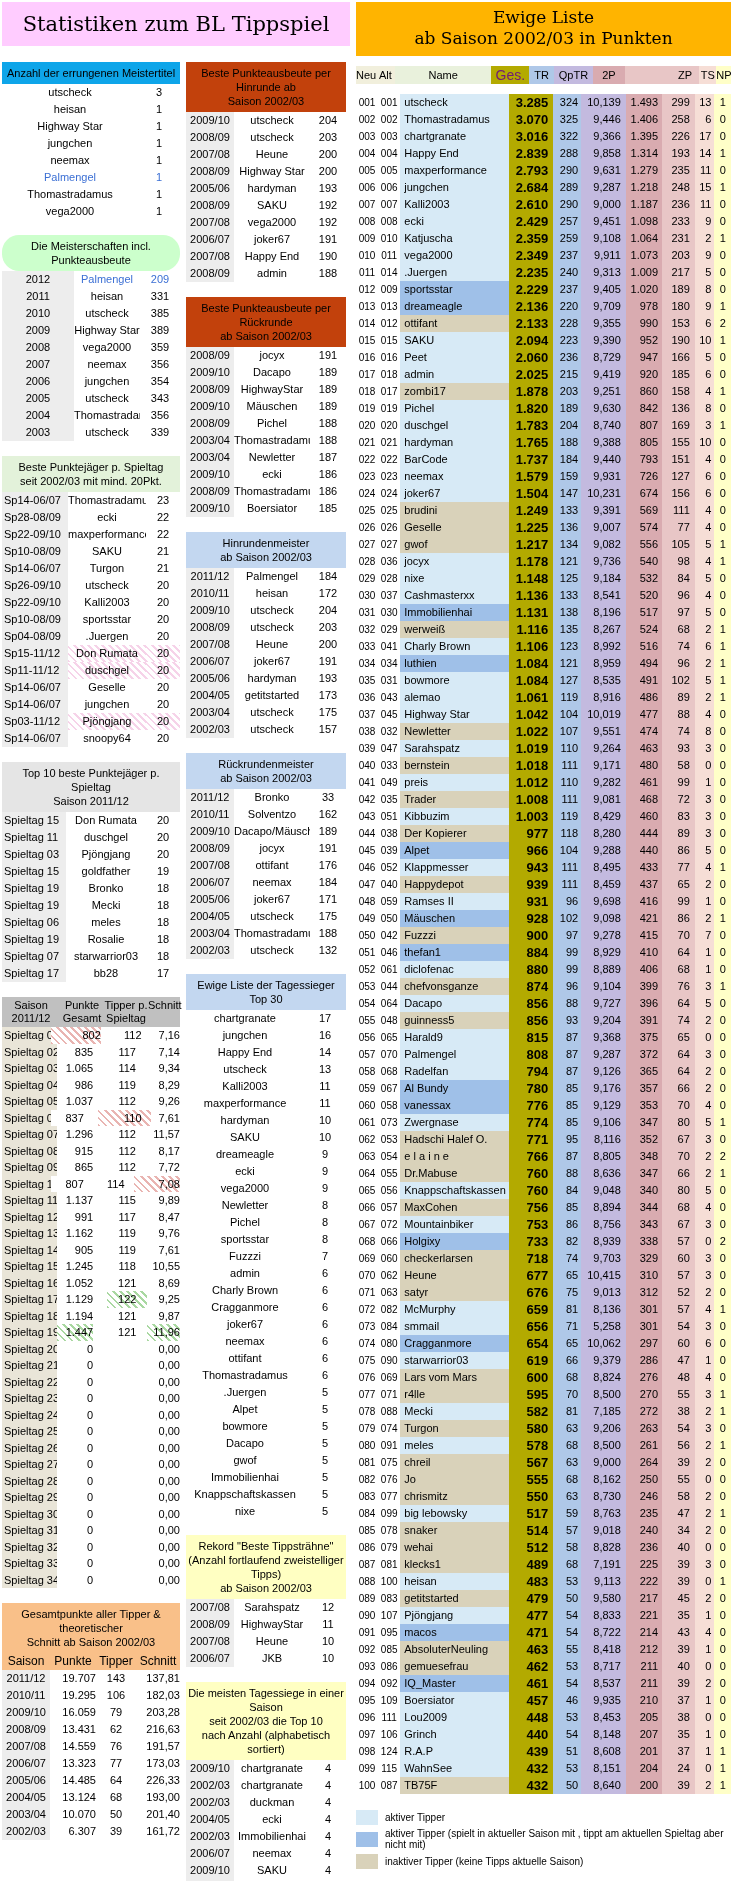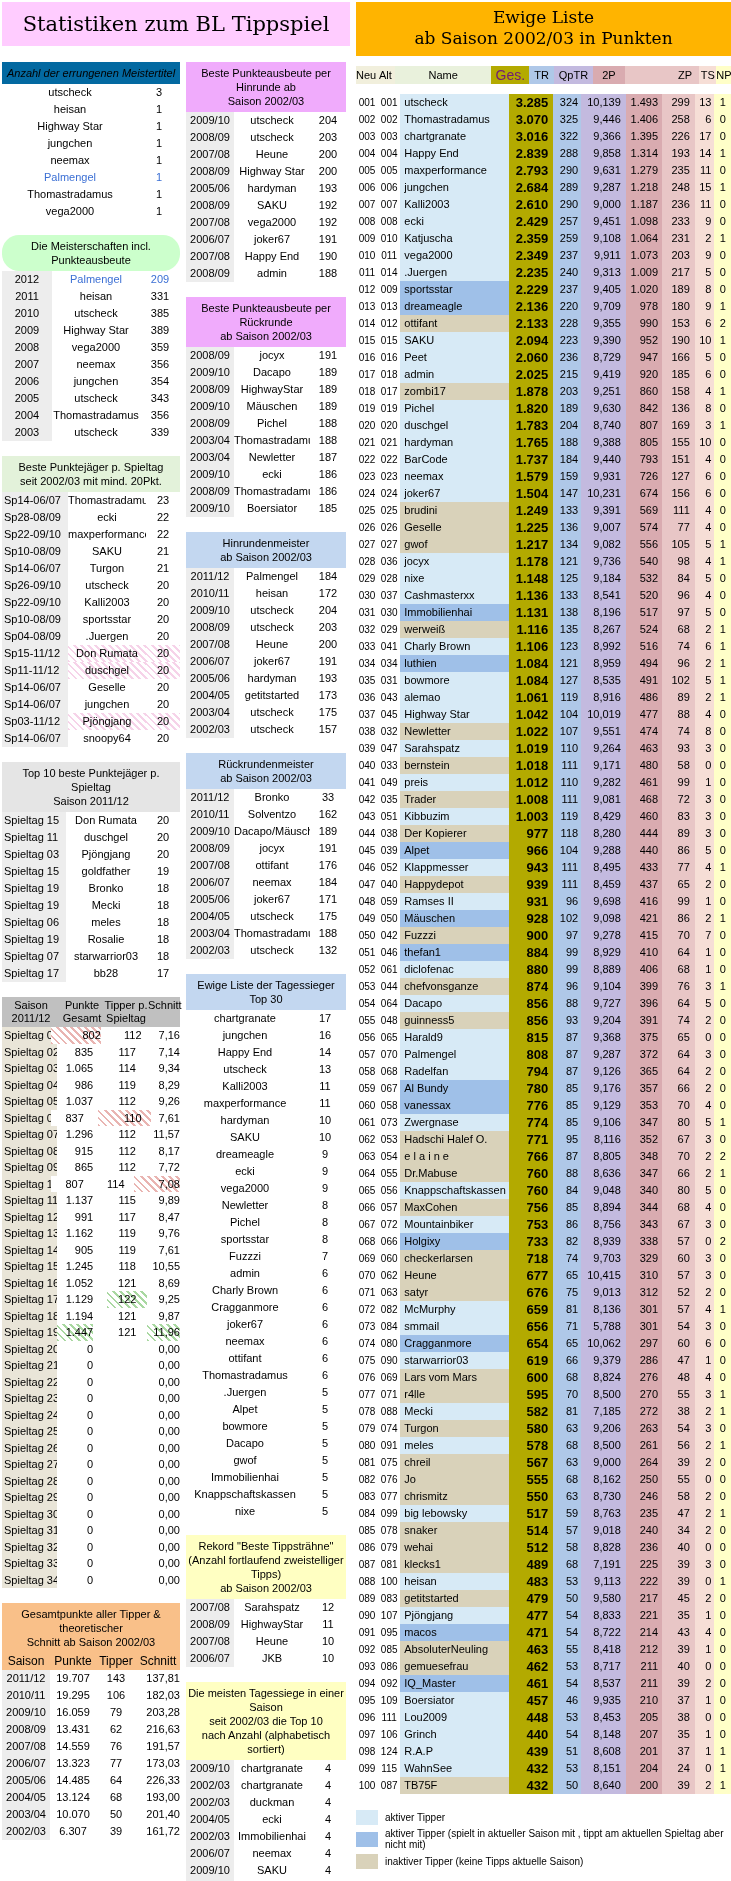--- a/index.html
+++ b/index.html
@@ -9,54 +9,54 @@
   .left-region{width:348px;flex:0 0 auto;}
   .pink-title{height:44px;line-height:44px;text-align:center;background:#FFCCFF;font-family:"DejaVu Serif",serif;font-size:21px;margin-bottom:16px;}
   .cols{display:flex;}
   .col-l{width:178px;flex:0 0 auto;}
   .col-m{width:160px;margin-left:6px;flex:0 0 auto;}
   .mini{margin-bottom:15px;}
   .thead{text-align:center;padding:4px 2px;line-height:14px;white-space:pre-line;}
   .trow{display:flex;height:17px;line-height:17px;}
   .cell{overflow:hidden;white-space:nowrap;text-align:center;}
   
-  .t-l1 .thead{background:#0369a1;font-style:italic;}
+  .t-l1 .thead{background:#0ea5e9;}
   .t-l2 .thead{background:#CCFFCC;border-radius:17px;}
   .t-l3 .thead{background:#E3F2DA;}
   .t-l4 .thead{background:#e5e5e5;}
   .t-l5 .thead{background:#C0C0C0;display:flex;padding:2px 0;}
   .t-l6 .thead{background:#F9C089;}
-  .t-b1 .thead,.t-b2 .thead{background:#f0abfc;}
+  .t-b1 .thead,.t-b2 .thead{background:#c2410c;}
   .t-b3 .thead,.t-b4 .thead,.t-b5 .thead{background:#C3D7F0;}
   .t-b6 .thead,.t-b7 .thead{background:#FFFFC2;}
   
   .t-l1 .cell:nth-child(1){flex:1;}
   .t-l1 .cell:nth-child(2){width:42px;}
-  .t-l2 .cell:nth-child(1){width:50px;background:#EDEDED;}
+  .t-l2 .cell:nth-child(1){width:72px;background:#EDEDED;}
   .t-l2 .cell:nth-child(2){flex:1;}
   .t-l2 .cell:nth-child(3){width:40px;}
   .t-l3 .cell:nth-child(1){width:64px;background:#EDEDED;text-align:left;padding-left:2px;}
   .t-l3 .cell:nth-child(2){flex:1;}
   .t-l3 .cell:nth-child(3){width:34px;}
   .t-l4 .cell:nth-child(1){width:62px;background:#EDEDED;text-align:left;padding-left:2px;}
   .t-l4 .cell:nth-child(2){flex:1;}
   .t-l4 .cell:nth-child(3){width:34px;}
   .t-l5 .trow{height:16.5px;line-height:16.5px;}
   .t-l5 .hcell{line-height:13px;white-space:pre-line;text-align:center;}
   .t-l5 .hcell:nth-child(1){width:58px;}
   .t-l5 .hcell:nth-child(2){width:44px;}
   .t-l5 .hcell:nth-child(3){width:44px;}
   .t-l5 .hcell:nth-child(4){width:32px;}
   .t-l5 .cell:nth-child(1){width:58px;background:#E9E5D8;text-align:left;padding-left:2px;}
   .t-l5 .cell:nth-child(2){width:40px;text-align:right;}
   .t-l5 .cell:nth-child(3){width:44px;margin-left:14px;}
   .t-l5 .cell:nth-child(4){width:36px;text-align:right;}
   .t-l6 .hrow{background:#F9C089;font-size:12px;}
   .t-l6 .cell:nth-child(1){width:48px;}
-  .t-l6 .cell:nth-child(2){width:46px;text-align:center;}
+  .t-l6 .cell:nth-child(2){width:46px;text-align:right;}
   .t-l6 .cell:nth-child(3){width:40px;}
   .t-l6 .cell:nth-child(4){width:44px;text-align:right;}
   .t-l6 .hrow .cell{text-align:center;}
   .t-l6 .cell:nth-child(1){background:#EDEDED;}
   .t-l6 .hrow .cell:nth-child(1){background:#F9C089;}
   .t-mid .cell:nth-child(1){width:48px;background:#EDEDED;}
   .t-mid .cell:nth-child(2){flex:1;}
   .t-mid .cell:nth-child(3){width:36px;}
   .t-b5 .cell:nth-child(1){flex:1;}
   .t-b5 .cell:nth-child(2){width:42px;}
@@ -1945,21 +1945,21 @@
             <div class="cell">57</div>
             <div class="cell">4</div>
             <div class="cell">1</div>
           </div>
           <div class="trow">
             <div class="cell">073</div>
             <div class="cell">084</div>
             <div class="cell">smmail</div>
             <div class="cell">656</div>
             <div class="cell">71</div>
-            <div class="cell">5,788</div>
+            <div class="cell">5,258</div>
             <div class="cell">301</div>
             <div class="cell">54</div>
             <div class="cell">3</div>
             <div class="cell">0</div>
           </div>
           <div class="trow">
             <div class="cell">074</div>
             <div class="cell">080</div>
             <div class="cell f-nt">Cragganmore</div>
             <div class="cell">654</div>

